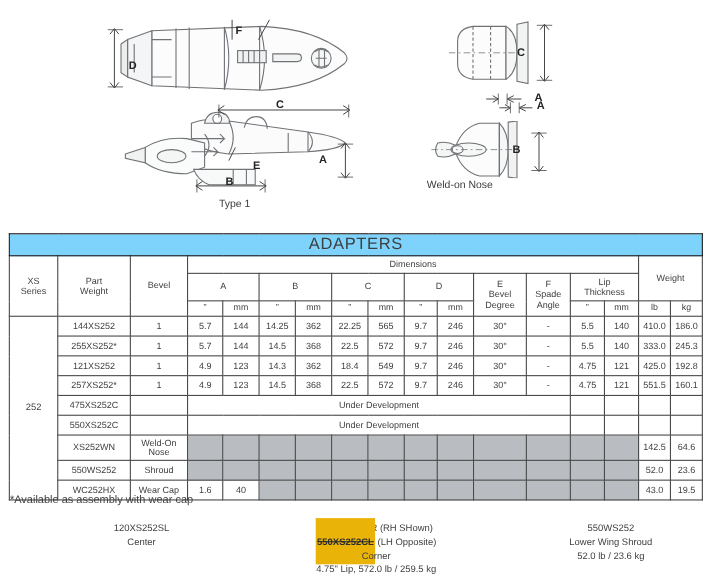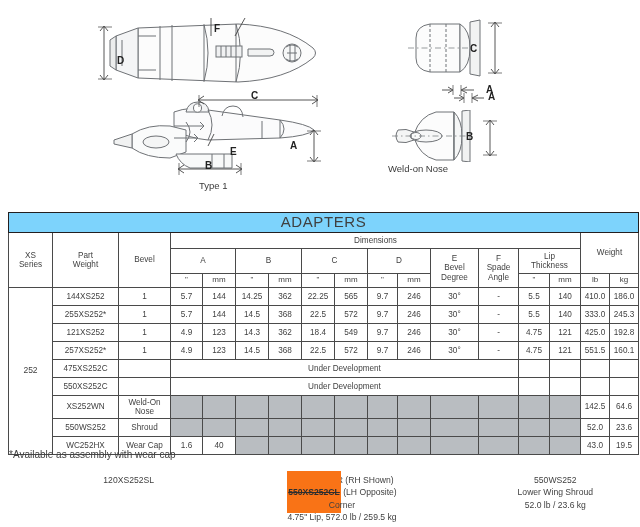--- a/index.html
+++ b/index.html
@@ -107,21 +107,21 @@
   }
   .cap-col {
     flex: 1 1 0;
     text-align: center;
     font-size: 8.6px;
     line-height: 1.45;
     color: #3f3f3f;
     margin-left: 44px;
   }
   .hl {
-    background: #f97316;
+    background: #eab308;
     text-decoration: line-through;
     color: #2e2e2e;
     font-weight: bold;
     padding: 16px 1px;
   }
 </style>
 </head>
 <body>
 
 <div id="drawings">
@@ -579,20 +579,21 @@
       </tr>
     </tbody>
   </table>
 </div>
 
 <div class="footnote">*Available as assembly with wear cap</div>
 
 <div id="captions">
   <div class="cap-col">
     <div>120XS252SL</div>
+    <div>Center</div>
   </div>
 
   <div class="cap-col">
     <div>550XS252CR (RH SHown)</div>
     <div><span class="hl">550XS252CL</span><span> (LH Opposite)</span></div>
     <div>Corner</div>
     <div>4.75" Lip, 572.0 lb / 259.5 kg</div>
   </div>
 
   <div class="cap-col">

